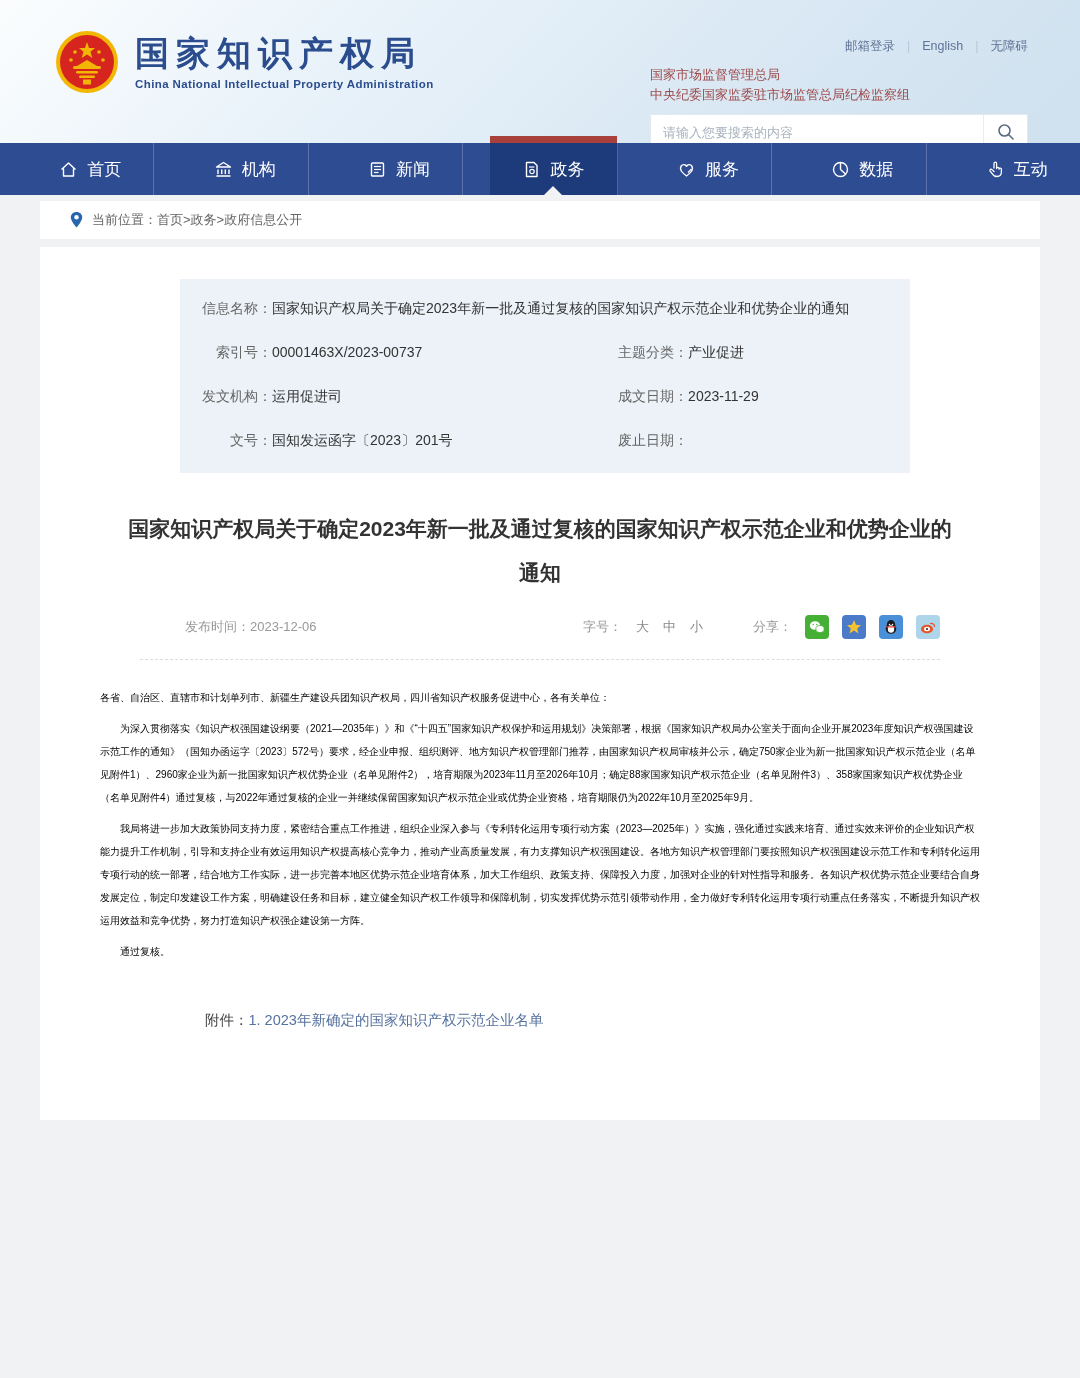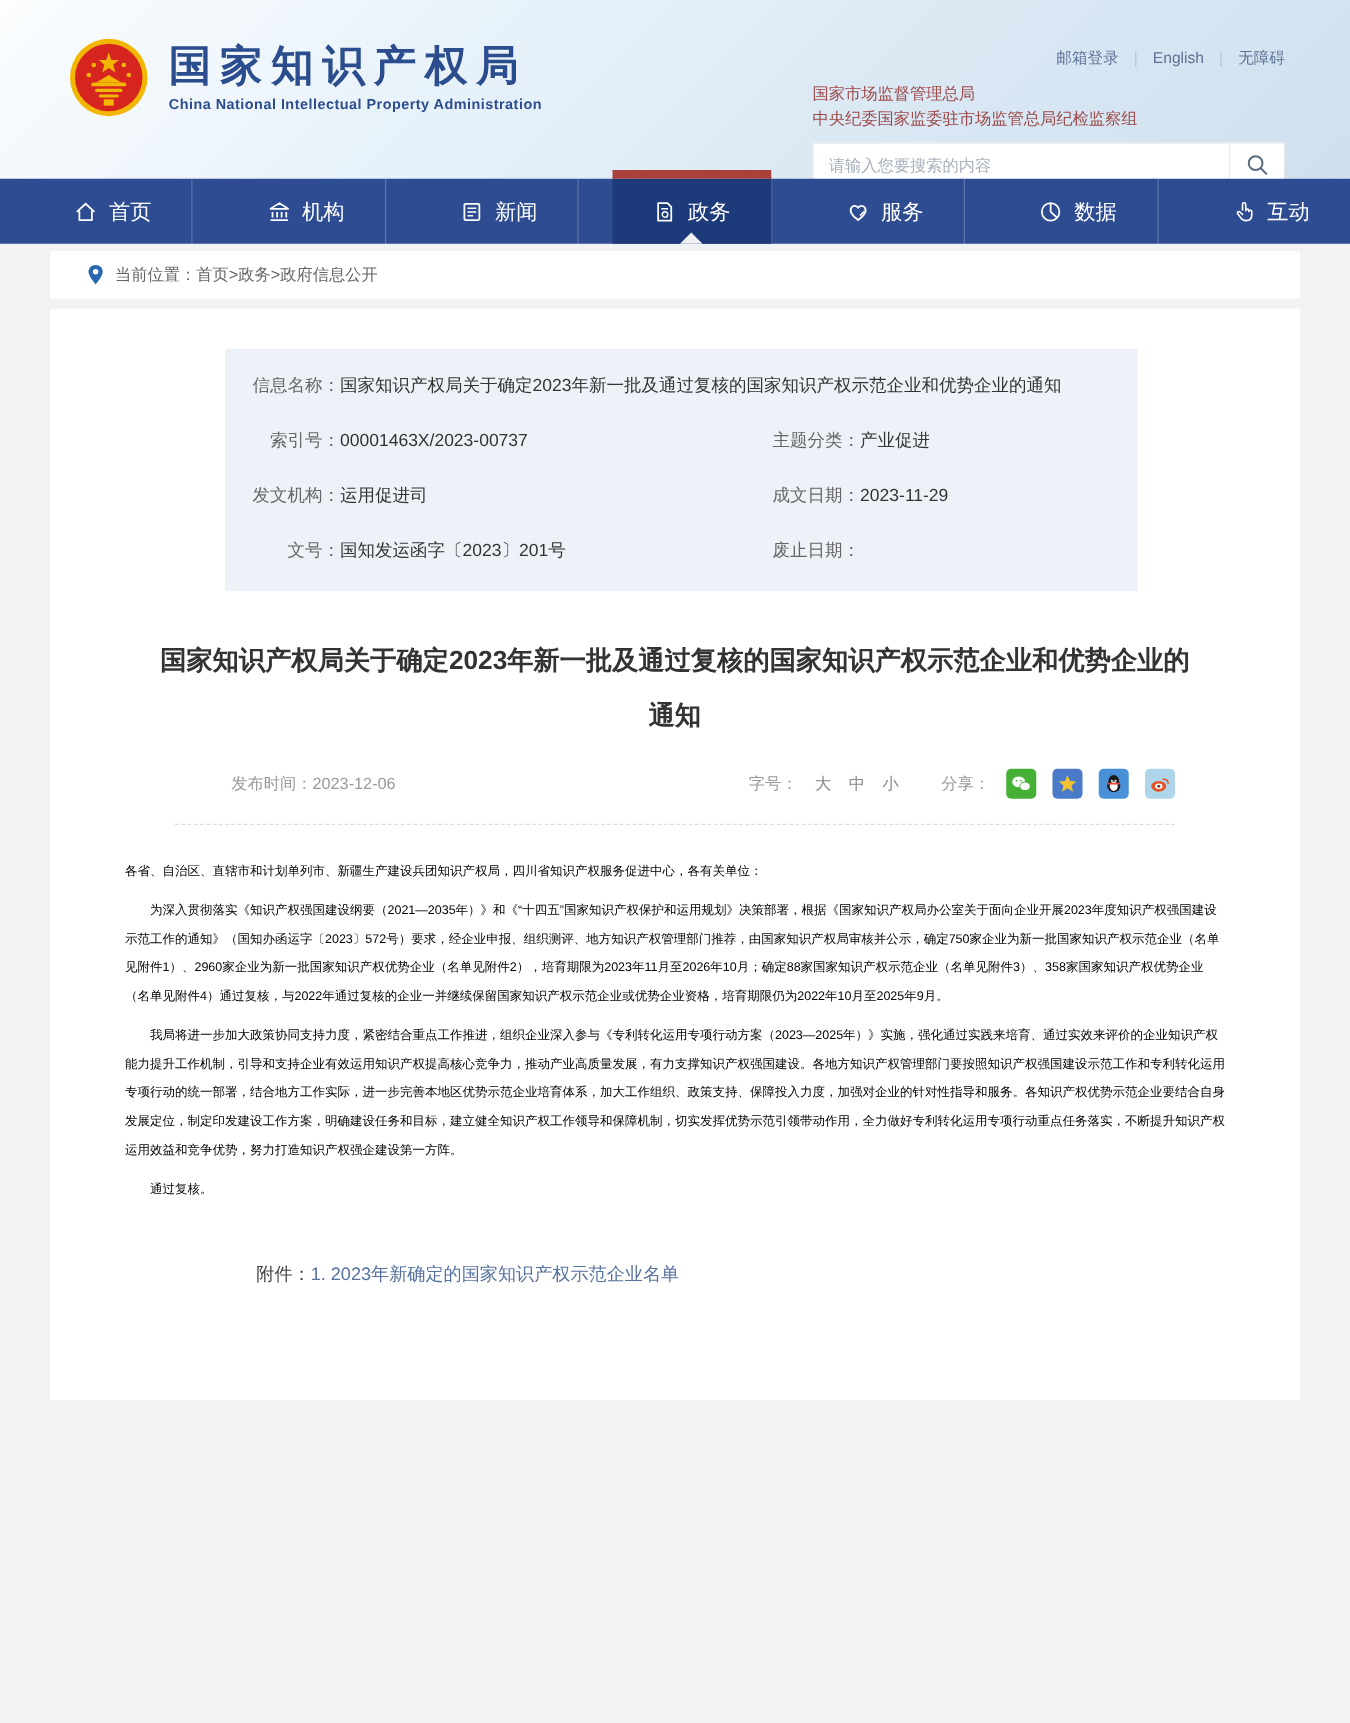--- a/index.html
+++ b/index.html
@@ -54,21 +54,21 @@
   .info-cell.w-right{ width:43%; }
   .info-label{ width:92px; text-align:right; color:#666; flex-shrink:0; }
   .info-value{ color:#333; padding-right:10px; }
 
   .article-title{ text-align:center; font-size:21px; font-weight:600; color:#333; line-height:2.1; margin:34px 85px 10px; }
 
   .meta-row{ display:flex; align-items:center; margin:20px 100px 0 145px; font-size:13px; color:#999; }
   .meta-right{ margin-left:auto; display:flex; align-items:center; gap:14px; }
   .fontsize-group{ display:flex; align-items:center; gap:14px; color:#999; }
   .fontsize-opt{ cursor:pointer; color:#888; }
-  .share-group{ display:flex; align-items:center; gap:13px; margin-left:20px; }
+  .share-group{ display:flex; align-items:center; gap:13px; margin-left:36px; }
   .share-ico{ width:24px; height:24px; border-radius:4px; cursor:pointer; display:flex; align-items:center; justify-content:center; }
 
   .divider{ border-top:1px dashed #d9dde2; margin:20px 100px 26px; }
 
   .article-body{ margin:0 60px; font-size:10px; line-height:2.3; color:#000000; }
   .article-body p{ margin-bottom:8px; }
   .article-body p.indent{ text-indent:2em; }
 
   .attachments{ display:flex; margin:46px 100px 0 165px; font-size:14.5px; }
   .att-label{ color:#444; flex-shrink:0; line-height:1.6; }

